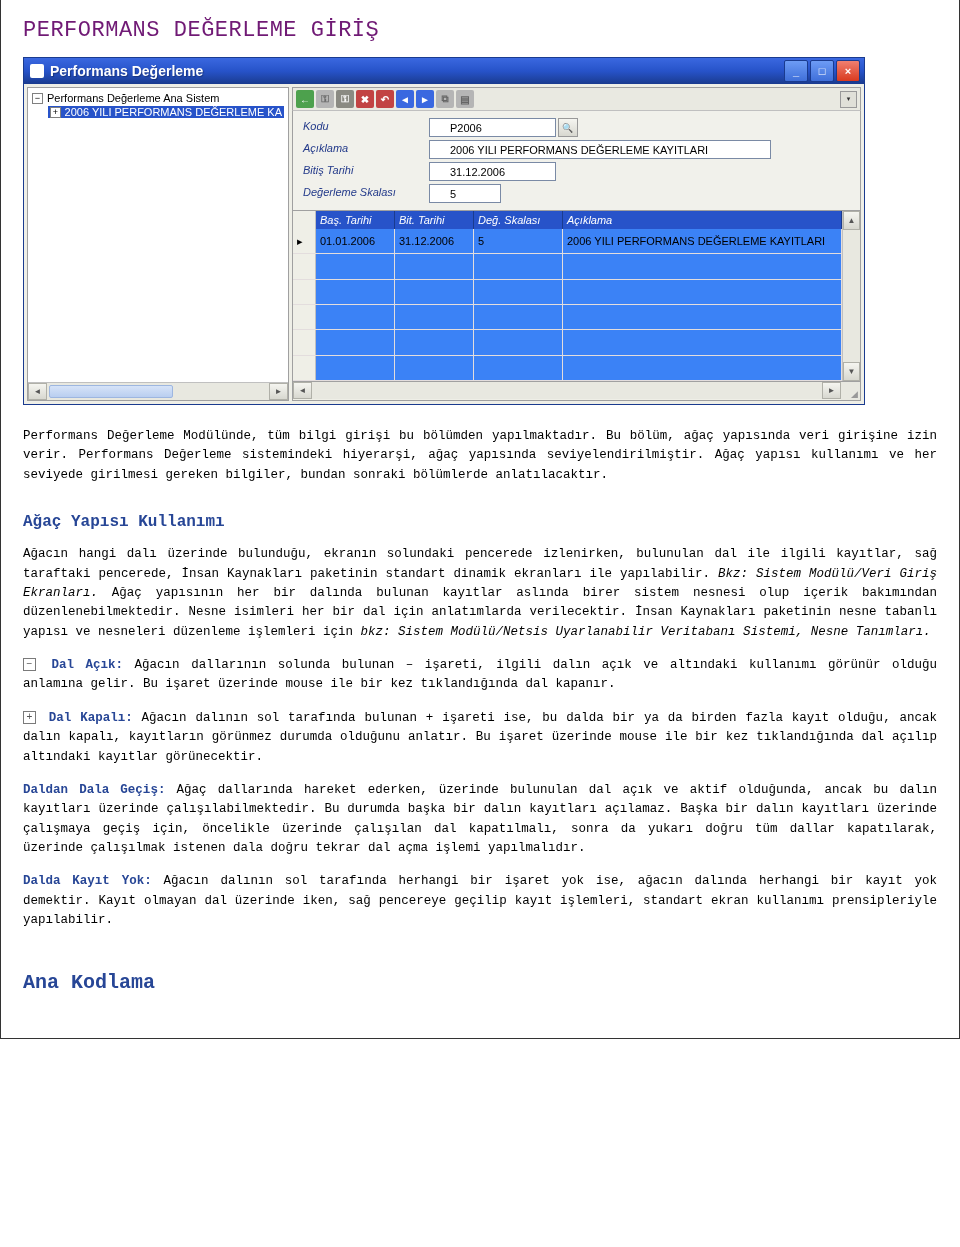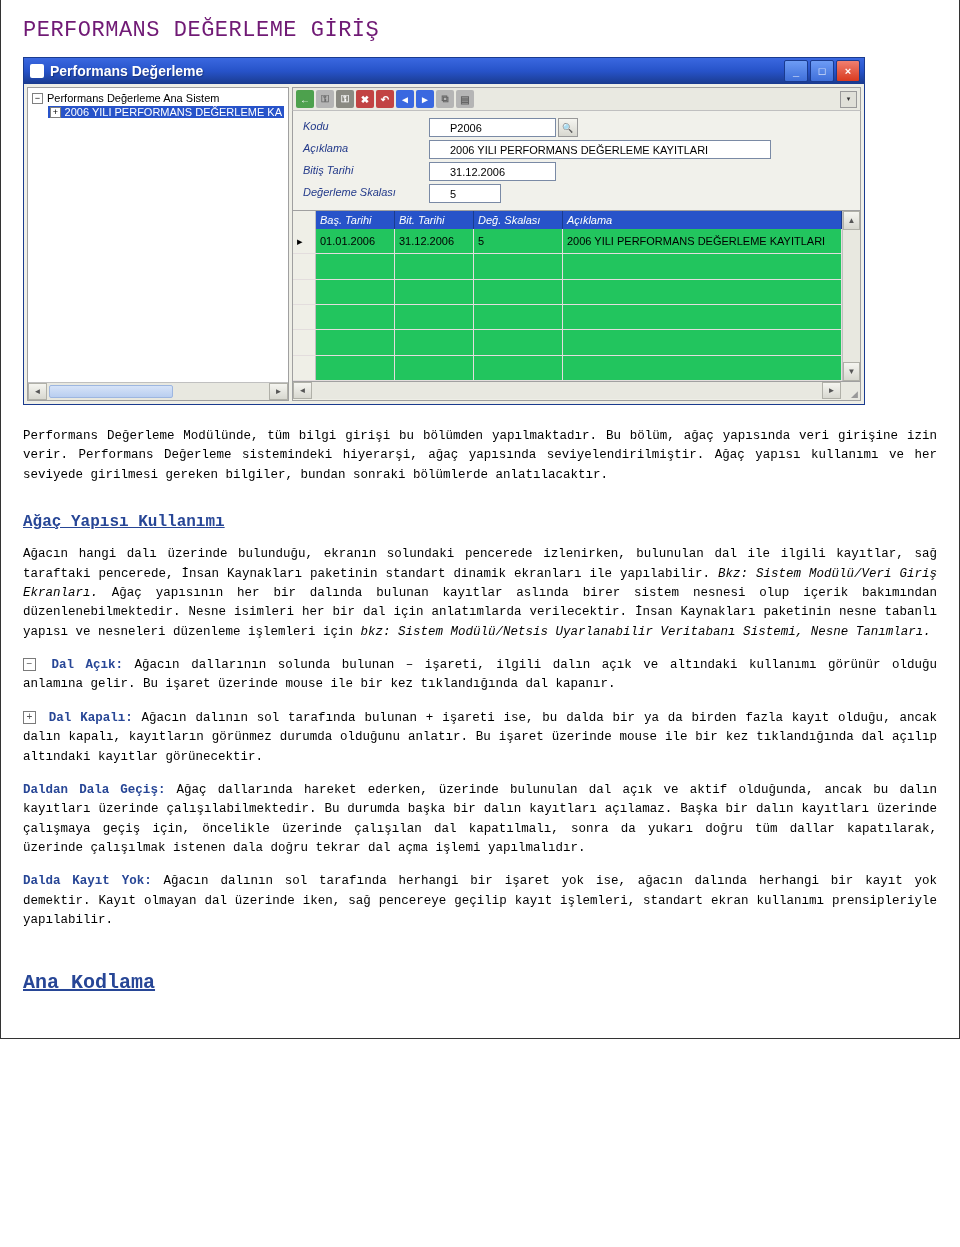--- a/index.html
+++ b/index.html
@@ -22,21 +22,20 @@
     font-size: 22px;
     letter-spacing: 0.5px;
     margin: 0 0 14px 0;
     font-weight: normal;
   }
   h2.section-title {
     color: #274696;
     font-size: 16px;
     margin: 28px 0 14px 0;
     font-weight: bold;
-    text-decoration: underline;
   }
   h2.section-title.big {
     font-size: 20px;
     margin-top: 40px;
   }
   .para {
     text-align: justify;
     margin: 0 0 14px 0;
     line-height: 1.55;
   }
@@ -247,21 +246,21 @@
     border: 1px solid #999;
     margin-left: 2px;
     display: flex; align-items: center; justify-content: center;
     font-size: 9px;
   }
 
   .grid-area {
     flex: 1;
     border: 1px solid #a0a0a0;
     border-top: none;
-    background: #22c55e;
+    background: #3b82f6;
     display: flex;
   }
   .grid-table {
     flex: 1;
     border-collapse: collapse;
     font-size: 11px;
     width: 100%;
   }
   .grid-table th {
     background: #2753c9;

